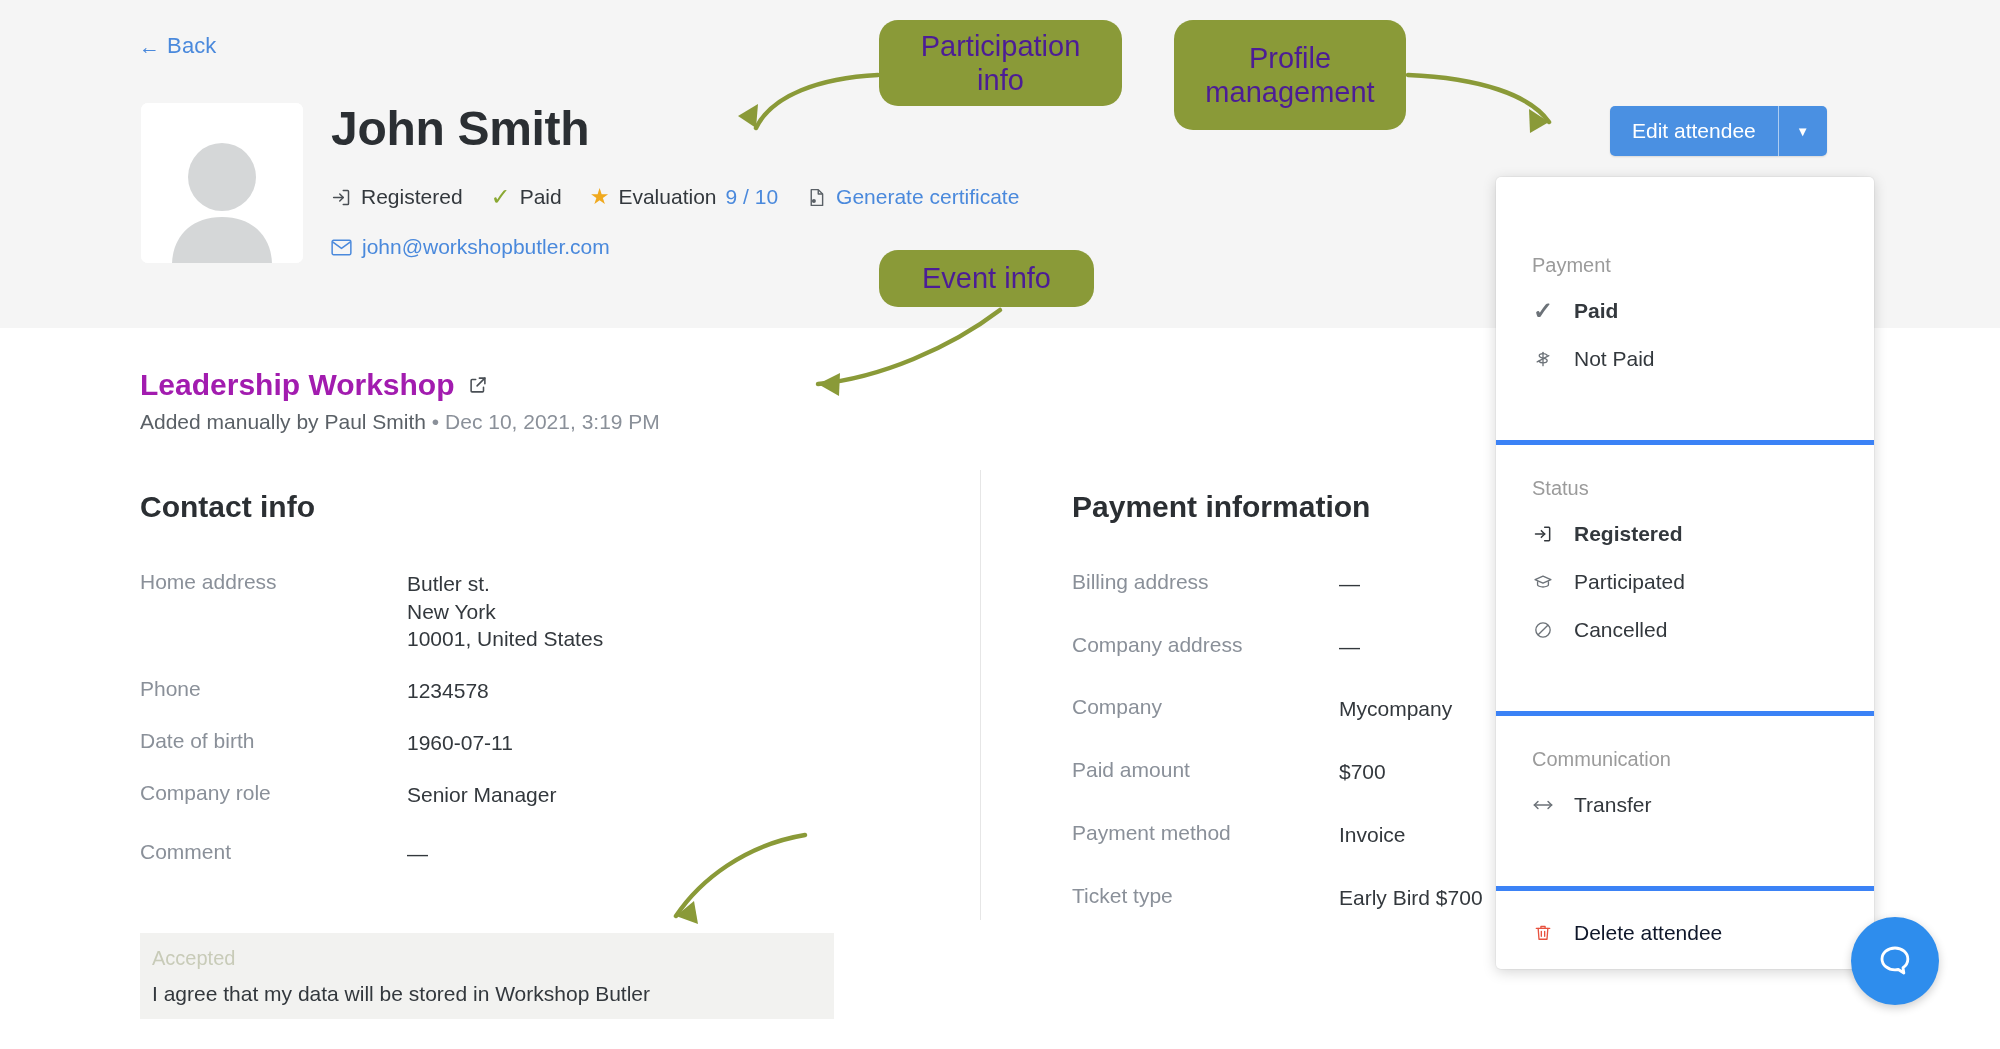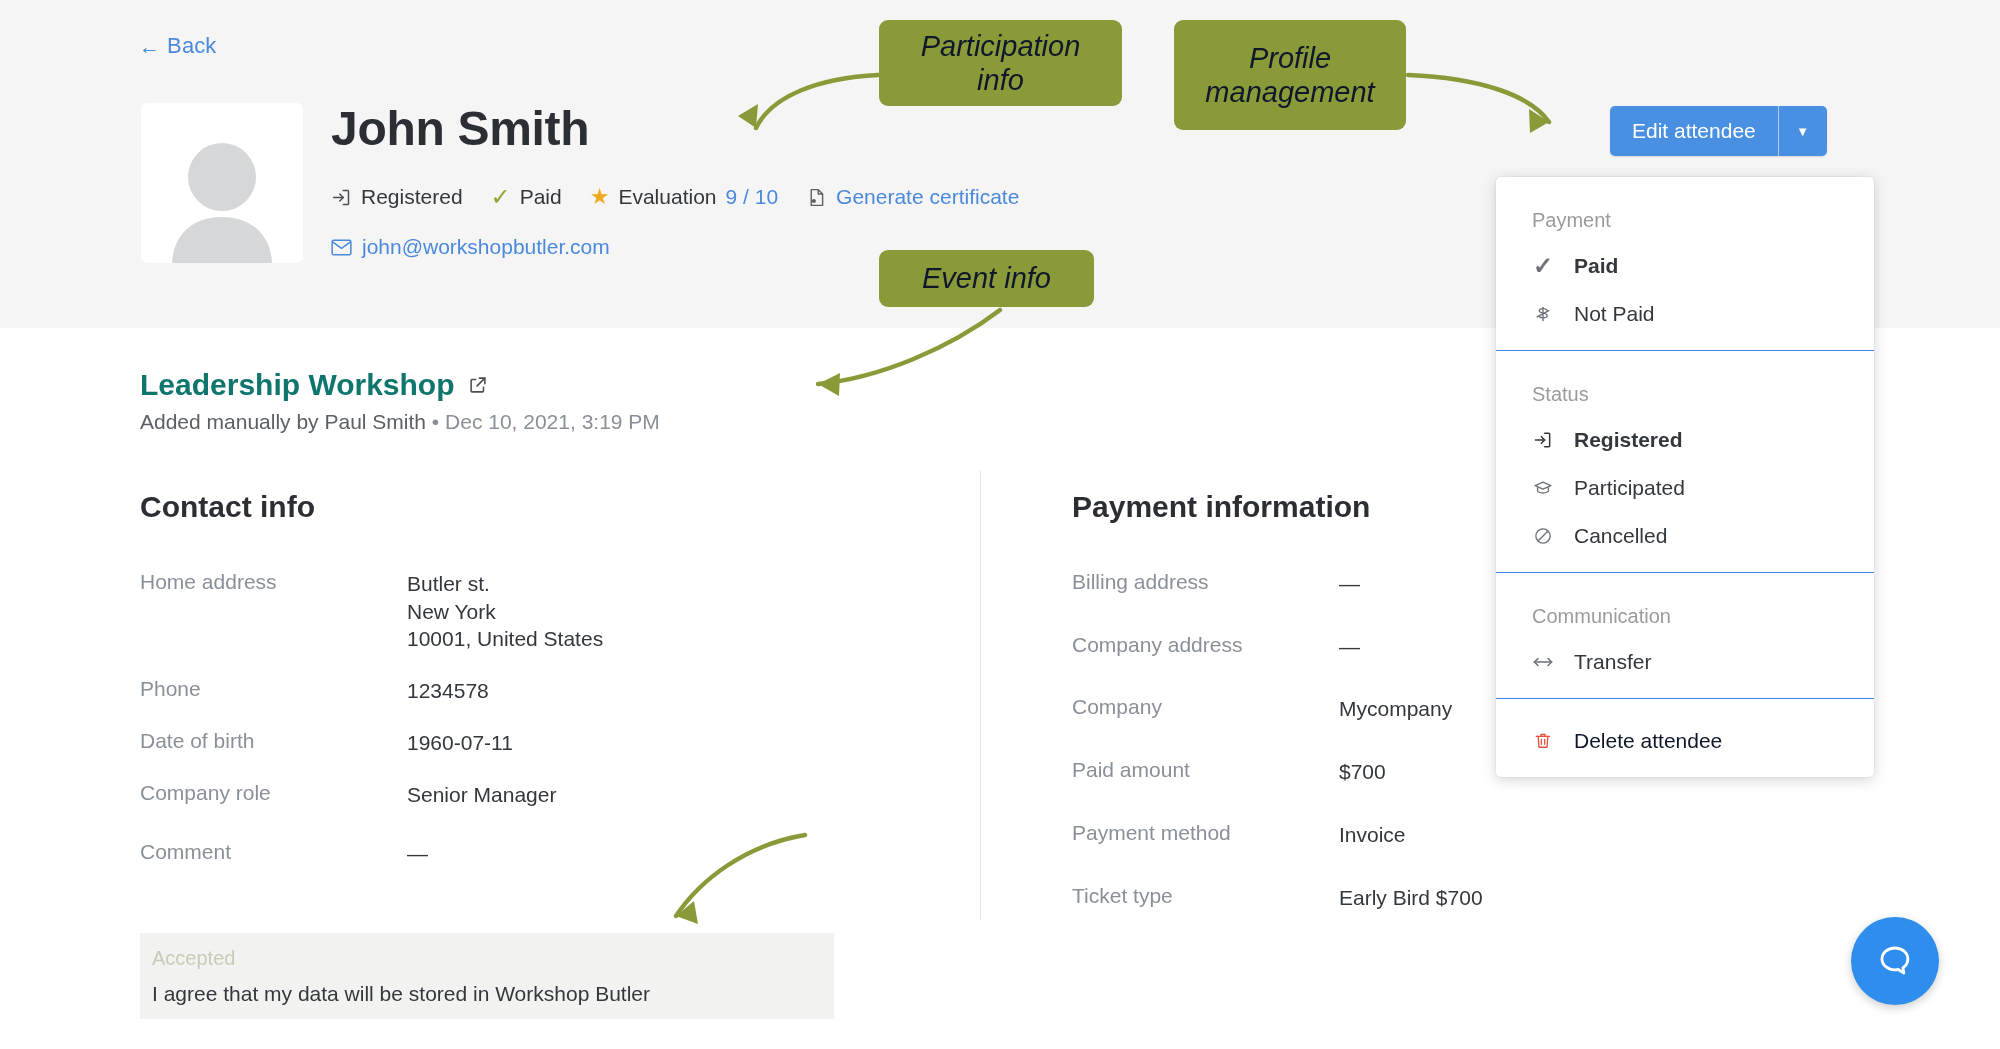--- a/index.html
+++ b/index.html
@@ -75,38 +75,38 @@
   }
 
   
   .dropdown {
     position: absolute; left: 1496px; top: 177px;
     width: 378px; background: #ffffff;
     border-radius: 5px;
     box-shadow: 0 3px 14px rgba(0,0,0,.17), 0 0 0 1px rgba(0,0,0,.03);
     z-index: 40; overflow: hidden;
   }
-  .dd-section { padding: 18px 0 12px 0; }
-  .dd-section + .dd-section { border-top: 1px solid #3b82f6; }
+  .dd-section { padding: 18px 0 12px 0; margin-top: 45px; }
+  .dd-section + .dd-section { border-top: 5px solid #3b82f6; }
   .dd-head {
     font-size: 20px; color: #9b9b9b; padding: 14px 36px 10px 36px;
   }
   .dd-item {
     display: flex; align-items: center; gap: 20px;
     padding: 12px 36px; font-size: 21px; color: #33383d; cursor: pointer;
   }
   .dd-item.bold { font-weight: bold; }
   .dd-item.danger { color: #0f172a; }
   .dd-ico { width: 22px; display: inline-flex; justify-content: center; align-items: center; color: #6c7278; }
   .dd-item.danger .dd-ico { color: #e8523f; }
 
   
   .event-title {
     position: absolute; left: 140px; top: 368px;
-    font-size: 30px; font-weight: bold; color: #0f766e;
+    font-size: 30px; font-weight: bold; color: #a21caf;
     display: flex; align-items: center; gap: 12px;
   }
   .ext-link-ico { color: #4a4f55; display: inline-flex; cursor: pointer; }
   .event-sub {
     position: absolute; left: 140px; top: 410px;
     font-size: 21px; color: #5a6066;
   }
   .event-sub .dim { color: #8a9099; }
 
   
@@ -131,22 +131,22 @@
   .consent-box {
     position: absolute; left: 140px; top: 933px;
     width: 694px; height: 86px; background: #f2f2f0;
     padding: 14px 12px 0 12px;
   }
   .consent-status { font-size: 20px; color: #c8cbb8; margin-bottom: 12px; }
   .consent-text { font-size: 21px; color: #33383d; }
 
   
   .callout {
-    position: absolute; background: #8a9a38; color: #0f172a;
-    border-radius: 9px; font-style: italic; font-size: 29px;
+    position: absolute; background: #8a9a38; color: #4c1d95;
+    border-radius: 19px; font-size: 29px;
     display: flex; align-items: center; justify-content: center;
     text-align: center; line-height: 1.18; z-index: 50;
     padding: 6px 18px;
   }
   .c-participation { left: 879px; top: 20px; width: 243px; height: 86px; }
   .c-profile       { left: 1174px; top: 20px; width: 232px; height: 110px; }
   .c-event         { left: 879px; top: 250px; width: 215px; height: 57px; }
   .c-consent       { left: 808px; top: 806px; width: 215px; height: 57px; }
 
   .arrows { position: absolute; left: 0; top: 0; width: 2000px; height: 1049px; pointer-events: none; z-index: 45; }

